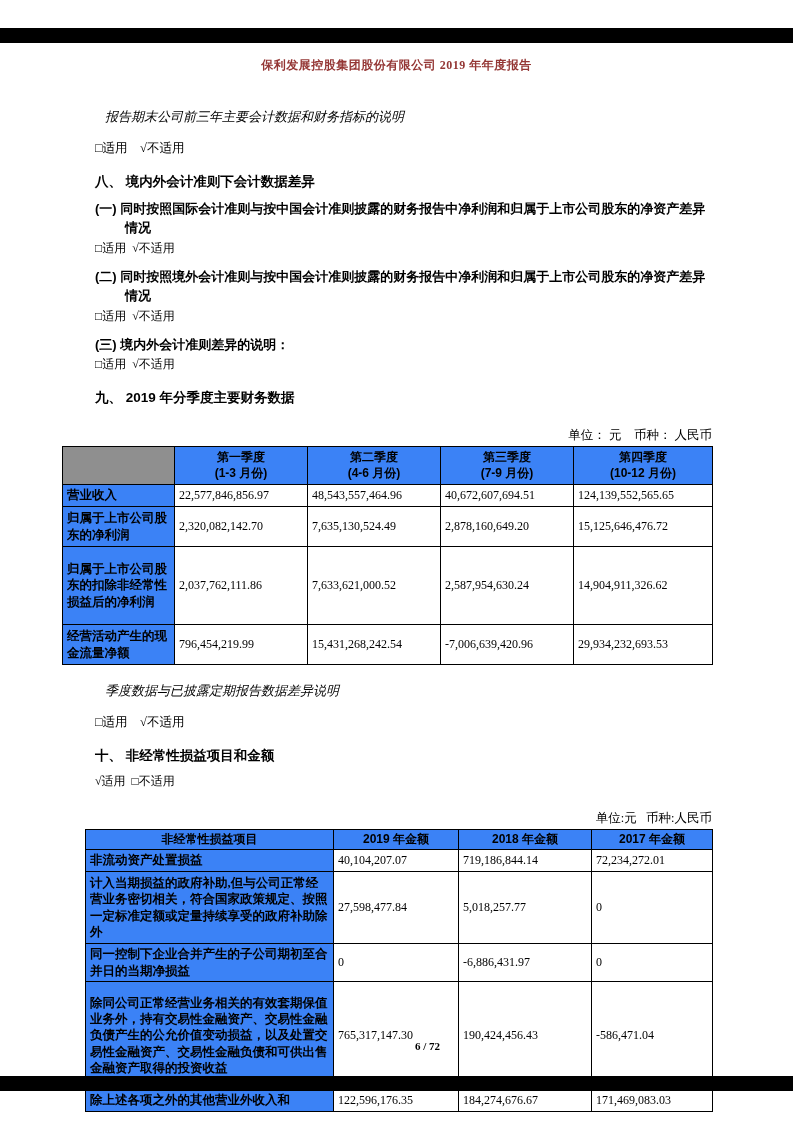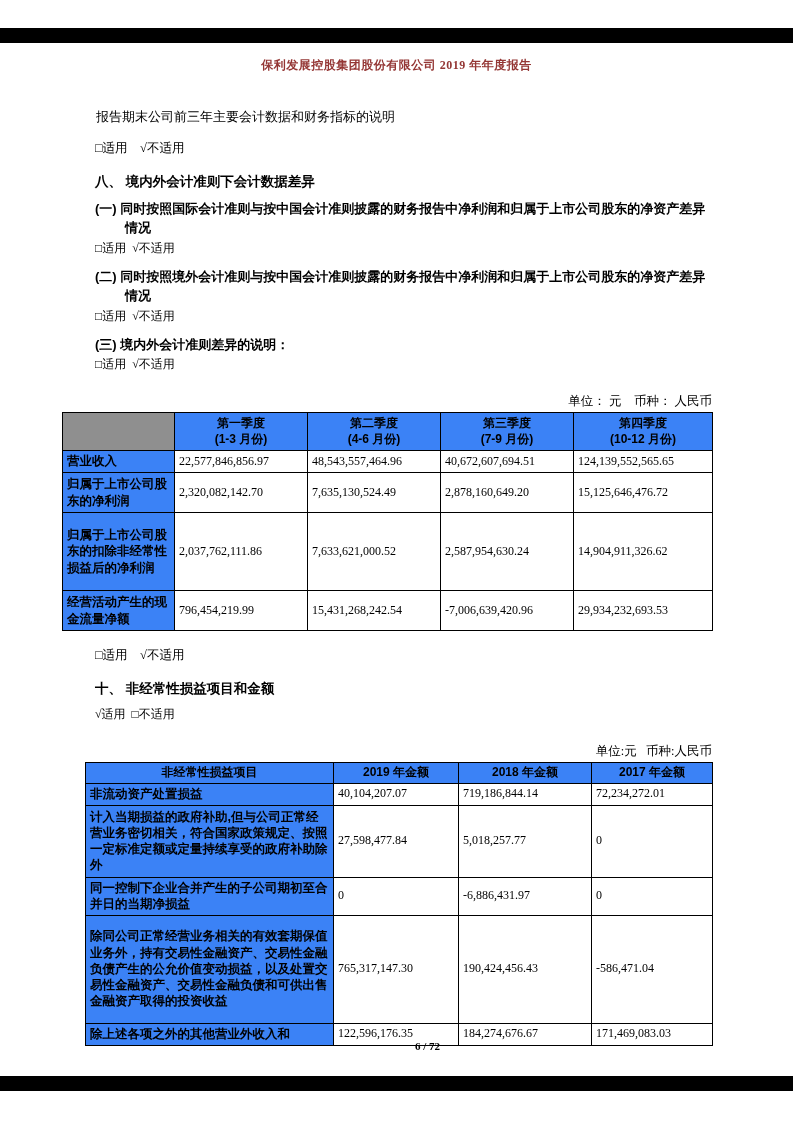--- a/index.html
+++ b/index.html
@@ -4,36 +4,36 @@
 <style>
   html,body{margin:0;padding:0;background:#ffffff;}
   .page{position:relative;width:793px;height:1122px;background:#ffffff;overflow:hidden;
         font-family:"Liberation Serif","DejaVu Serif",serif;color:#000;}
   .bar{position:absolute;left:0;width:793px;height:15px;background:#000;}
   .bar-top{top:28px;}
   .bar-bottom{top:1076px;}
   .doc-title{position:absolute;top:57px;left:0;width:793px;text-align:center;
              font-size:12px;font-weight:bold;color:#943634;letter-spacing:.5px;}
   .content{position:absolute;top:94px;left:62px;width:650px;}
-  .indent{margin-left:34px;}
+  .indent{margin-left:43px;font-style:italic;}
   .body-text{font-size:13px;line-height:1.5;}
   .applic{font-size:12.5px;white-space:pre-wrap;margin:3px 0 14px 33px;}
   .sec-title{font-size:13.5px;font-weight:bold;margin:16px 0 8px 33px;
              font-family:"Liberation Sans","DejaVu Sans",sans-serif;}
   .item-title{font-size:13px;font-weight:bold;line-height:1.5;margin:0 0 2px 33px;
               padding-left:30px;text-indent:-30px;
               font-family:"Liberation Sans","DejaVu Sans",sans-serif;}
   .item-applic{font-size:12px;white-space:pre-wrap;margin:2px 0 10px 33px;}
   .unit-note{font-size:12.5px;text-align:right;white-space:pre-wrap;margin:20px 0 2px 0;}
   table{border-collapse:collapse;font-size:12px;line-height:1.3;table-layout:fixed;}
   td{border:1px solid #000;padding:2px 4px;vertical-align:middle;overflow:hidden;}
   .gray{background:#3b82f6;}
   .corner{background:#8f8f8f;}
   .hdr{font-weight:bold;text-align:center;font-family:"Liberation Sans","DejaVu Sans",sans-serif;}
-  .rowlabel{font-weight:bold;font-family:Liberation Sans, sans-serif;font-size:12.5px;}
+  .rowlabel{font-weight:bold;font-family:Liberation Serif, serif;font-size:12.5px;}
   .num{text-align:left;background:#fff;}
   .t1{width:650px;margin:2px 0 16px 0;}
   .t2{width:627px;margin:2px 0 0 23px;}
   .footer-page{position:absolute;top:1040px;left:0;width:793px;text-align:center;
                font-size:11px;font-weight:bold;margin-left:31px;}
 </style>
 </head>
 <body>
 
 <div class="page">
@@ -51,20 +51,21 @@
 
     <p class="item-title">(一) 同时按照国际会计准则与按中国会计准则披露的财务报告中净利润和归属于上市公司股东的净资产差异情况</p>
     <p class="item-applic">□适用  √不适用</p>
 
     <p class="item-title">(二) 同时按照境外会计准则与按中国会计准则披露的财务报告中净利润和归属于上市公司股东的净资产差异情况</p>
     <p class="item-applic">□适用  √不适用</p>
 
     <p class="item-title">(三) 境内外会计准则差异的说明：</p>
     <p class="item-applic">□适用  √不适用</p>
 
+    <h3 class="sec-title">九、 2019 年分季度主要财务数据</h3>
     <div class="unit-note">单位： 元    币种： 人民币</div>
 
     <table class="t1">
       <colgroup>
         <col style="width:112px">
           <col style="width:133px">
           <col style="width:133px">
         <col style="width:133px">
           <col style="width:139px">
       </colgroup>
@@ -112,20 +113,21 @@
       <tr style="height:40px">
         <td class="gray rowlabel">经营活动产生的现金流量净额</td>
         <td class="num">796,454,219.99</td>
         <td class="num">15,431,268,242.54</td>
         <td class="num">-7,006,639,420.96</td>
         <td class="num">29,934,232,693.53</td>
       </tr>
     </tbody>
       </table>
 
+    <p class="body-text indent">季度数据与已披露定期报告数据差异说明</p>
     <p class="applic">□适用    √不适用</p>
 
     <h3 class="sec-title">十、 非经常性损益项目和金额</h3>
     <p class="item-applic">√适用  □不适用</p>
     <div class="unit-note">单位:元   币种:人民币</div>
 
     <table class="t2">
       <colgroup>
         <col style="width:248px">
           <col style="width:125px">

